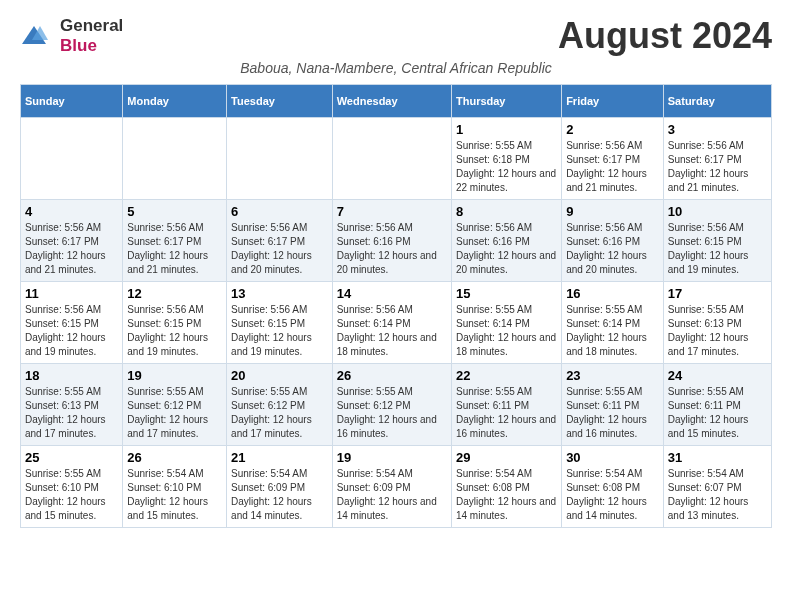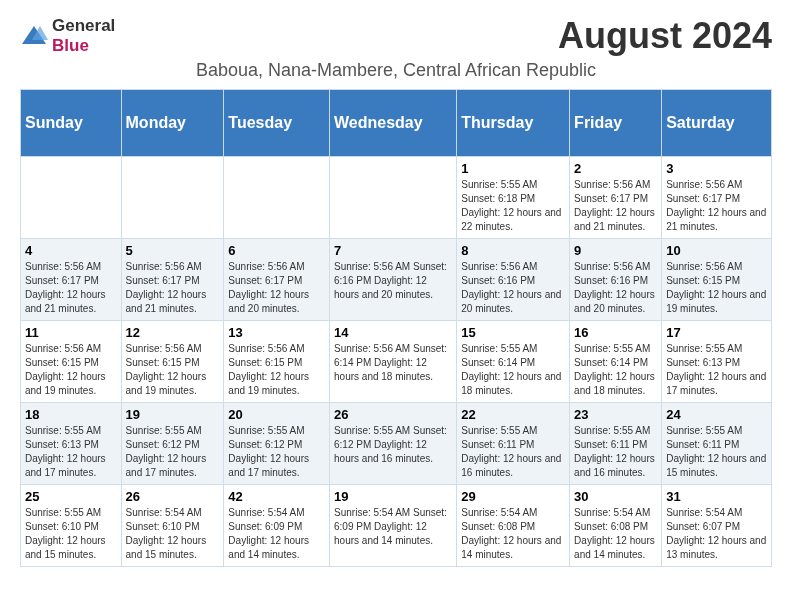--- a/index.html
+++ b/index.html
@@ -12,54 +12,55 @@
     }
     .header-area {
       display: flex;
       align-items: flex-start;
       justify-content: space-between;
       margin-bottom: 4px;
     }
     .logo {
       display: flex;
       align-items: center;
-      gap: 4px;
+      gap: 12px;
     }
     .logo-icon {
       width: 28px;
       height: 24px;
     }
     .title-area {
       text-align: right;
     }
     .main-title {
       font-size: 36px;
       font-weight: bold;
       color: #333;
       line-height: 1.1;
     }
     .subtitle {
-      font-size: 18px;
+      font-size: 14px;
       color: #555;
       text-align: center;
       margin-bottom: 8px;
+      font-style: italic;
     }
     table {
       width: 100%;
       border-collapse: collapse;
       font-size: 11px;
     }
     thead tr {
       background-color: #3a7bbf;
       color: #fff;
     }
     thead th {
-      padding: 24px 4px;
+      padding: 10px 4px;
       text-align: left;
-      font-size: 16px;
+      font-size: 11px;
       font-weight: bold;
       border: 1px solid #c8d8e8;
     }
     tbody tr {
       vertical-align: top;
     }
     tbody tr:nth-child(odd) {
       background: #fff;
     }
     tbody tr:nth-child(even) {
@@ -284,21 +285,21 @@
 Sunset: 6:10 PM
 Daylight: 12 hours and 15 minutes.</div>
         </td>
         <td>
           <span class="day-number">26</span>
           <div class="day-info">Sunrise: 5:54 AM
 Sunset: 6:10 PM
 Daylight: 12 hours and 15 minutes.</div>
         </td>
         <td>
-          <span class="day-number">42</span>
+          <span class="day-number">21</span>
           <div class="day-info">Sunrise: 5:54 AM
 Sunset: 6:09 PM
 Daylight: 12 hours and 14 minutes.</div>
         </td>
         <td>
           <span class="day-number">19</span>
           <div class="day-info">Sunrise: 5:54 AM
 Sunset: 6:09 PM
 Daylight: 12 hours and 14 minutes.</div>
         </td>

